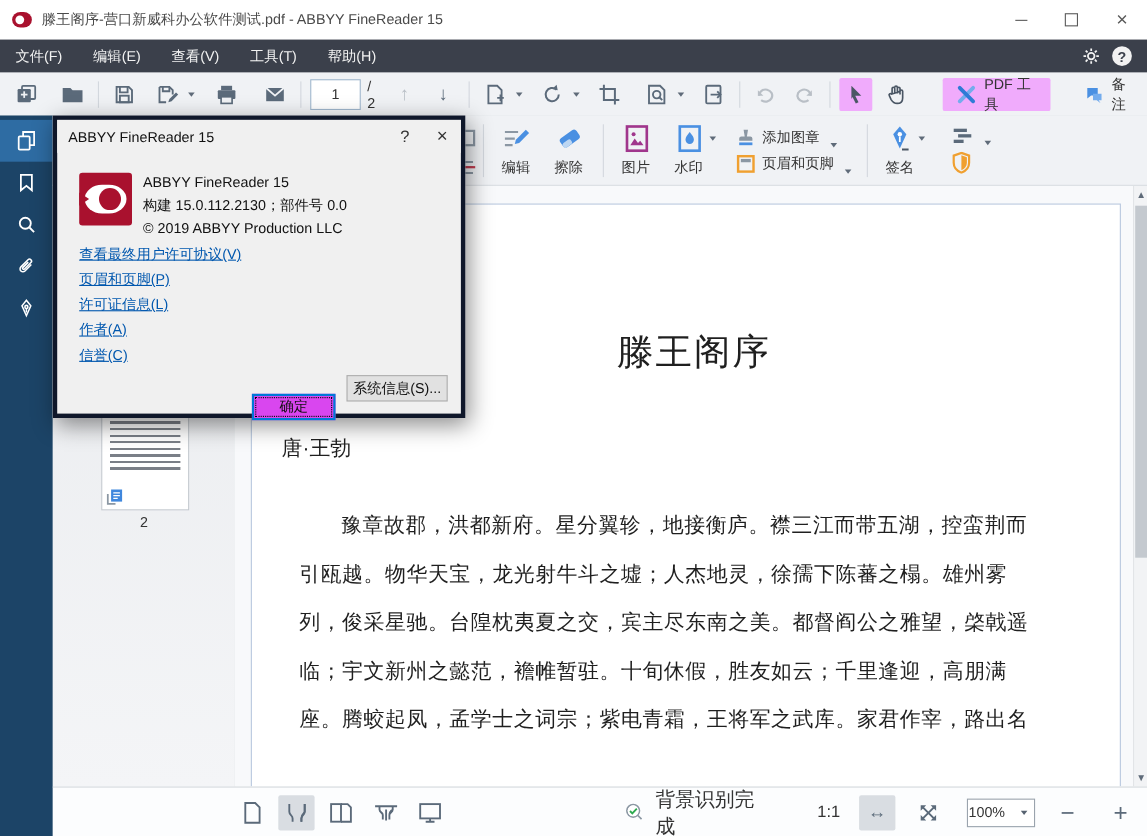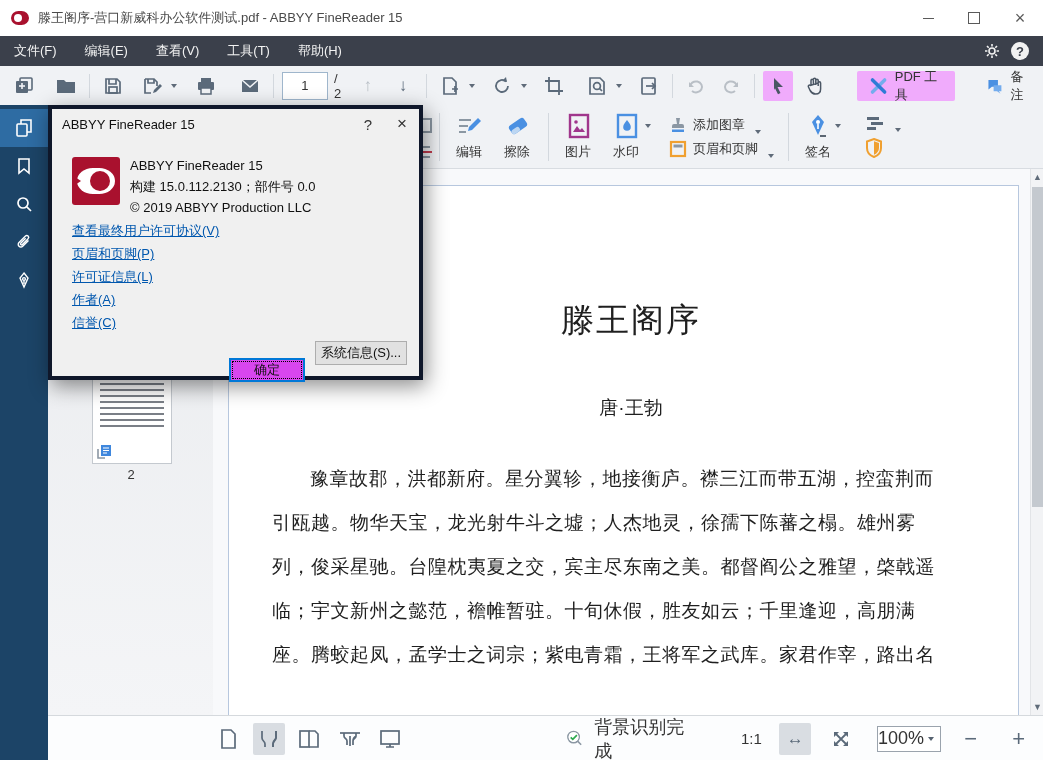--- a/index.html
+++ b/index.html
@@ -47,33 +47,33 @@
   #thumb2{left:92px;top:370px;width:78px;height:92px;background:#fff;border:1px solid #c4c9cf;position:absolute;}
   .tlines{position:absolute;left:7px;top:6px;right:7px;height:52px;
      background:repeating-linear-gradient(#7a7f87 0 2px,transparent 2px 6px);}
   #thumb2 .tdoc{position:absolute;left:3px;bottom:3px;}
   #thumblabel{left:92px;top:467px;width:78px;text-align:center;font-size:13px;color:#333;position:absolute;}
   
   #docarea{left:213px;top:169px;width:817px;height:546px;background:#f8f9fb;overflow:hidden;}
   #page{position:absolute;left:15px;top:16px;width:789px;height:560px;background:#fff;border:1px solid #b7c7de;}
   #doccontent{position:absolute;left:27px;top:0;width:750px;color:#1f1f1f;}
   #doctitle{margin-top:112px;text-align:center;font-size:33px;letter-spacing:2px;font-family:"Liberation Sans","DejaVu Sans",sans-serif;}
-  #docauthor{margin-top:52px;text-align:center;font-size:19px;}
+  #docauthor{margin-top:52px;font-size:19px;}
   #docbody{margin-top:36px;font-size:19px;margin-left:16px;}
   .dline{height:44px;line-height:44px;white-space:nowrap;letter-spacing:0.5px;}
   .dline.indent{text-indent:38px;}
   
   #vscroll{left:1030px;top:169px;width:13px;height:546px;background:#f2f3f5;border-left:1px solid #e2e4e7;}
   #vscroll .sbarrow{position:absolute;left:0;width:13px;height:16px;color:#5f6b79;font-size:9px;display:flex;align-items:center;justify-content:center;}
   #vthumb{position:absolute;left:1px;top:18px;width:11px;height:320px;background:#c4c9cf;}
   
   #statusbar{left:48px;top:715px;width:995px;height:45px;background:#fcfdfe;border-top:1px solid #d5d9dd;display:flex;align-items:center;}
   .vb{width:34px;height:32px;display:flex;align-items:center;justify-content:center;border-radius:2px;color:#5b6a7a;margin-right:8px;}
   .vb.on{background:#d9dde2;}
-  #zoomsel{width:64px;height:26px;border:1px solid #9aa3ad;background:#fff;display:flex;align-items:center;font-size:18px;color:#333;padding-left:0;box-sizing:border-box;justify-content:space-between;}
+  #zoomsel{width:64px;height:26px;border:1px solid #9aa3ad;background:#fff;display:flex;align-items:center;font-size:13px;color:#333;padding-left:0;box-sizing:border-box;justify-content:space-between;}
   #zoomsel .dd{margin-right:6px;border-top-color:#566270;}
   .stattext{font-size:18px;color:#333;}
   
   #aboutdlg{left:48px;top:105px;width:367px;height:267px;background:#f0f0f0;border:4px solid #0f172a;box-shadow:3px 6px 20px rgba(0,0,0,0.45);z-index:50;}
   #dlghead{height:30px;background:#f0f0f0;display:flex;align-items:center;}
   #dlghead .dtitle{font-size:13px;color:#111;padding-left:10px;}
   #dlghead .dbtn{width:34px;height:30px;display:flex;align-items:center;justify-content:center;font-size:15px;color:#333;}
   #dlghead .spacer{flex:1;}
   #dlglogo{position:absolute;left:20px;top:48px;width:48px;height:48px;background:#a9112e;border-radius:3px;}
   #dlglogo .w{position:absolute;left:5px;top:11px;width:38px;height:26px;background:#fff;border-radius:50% / 60%;}

